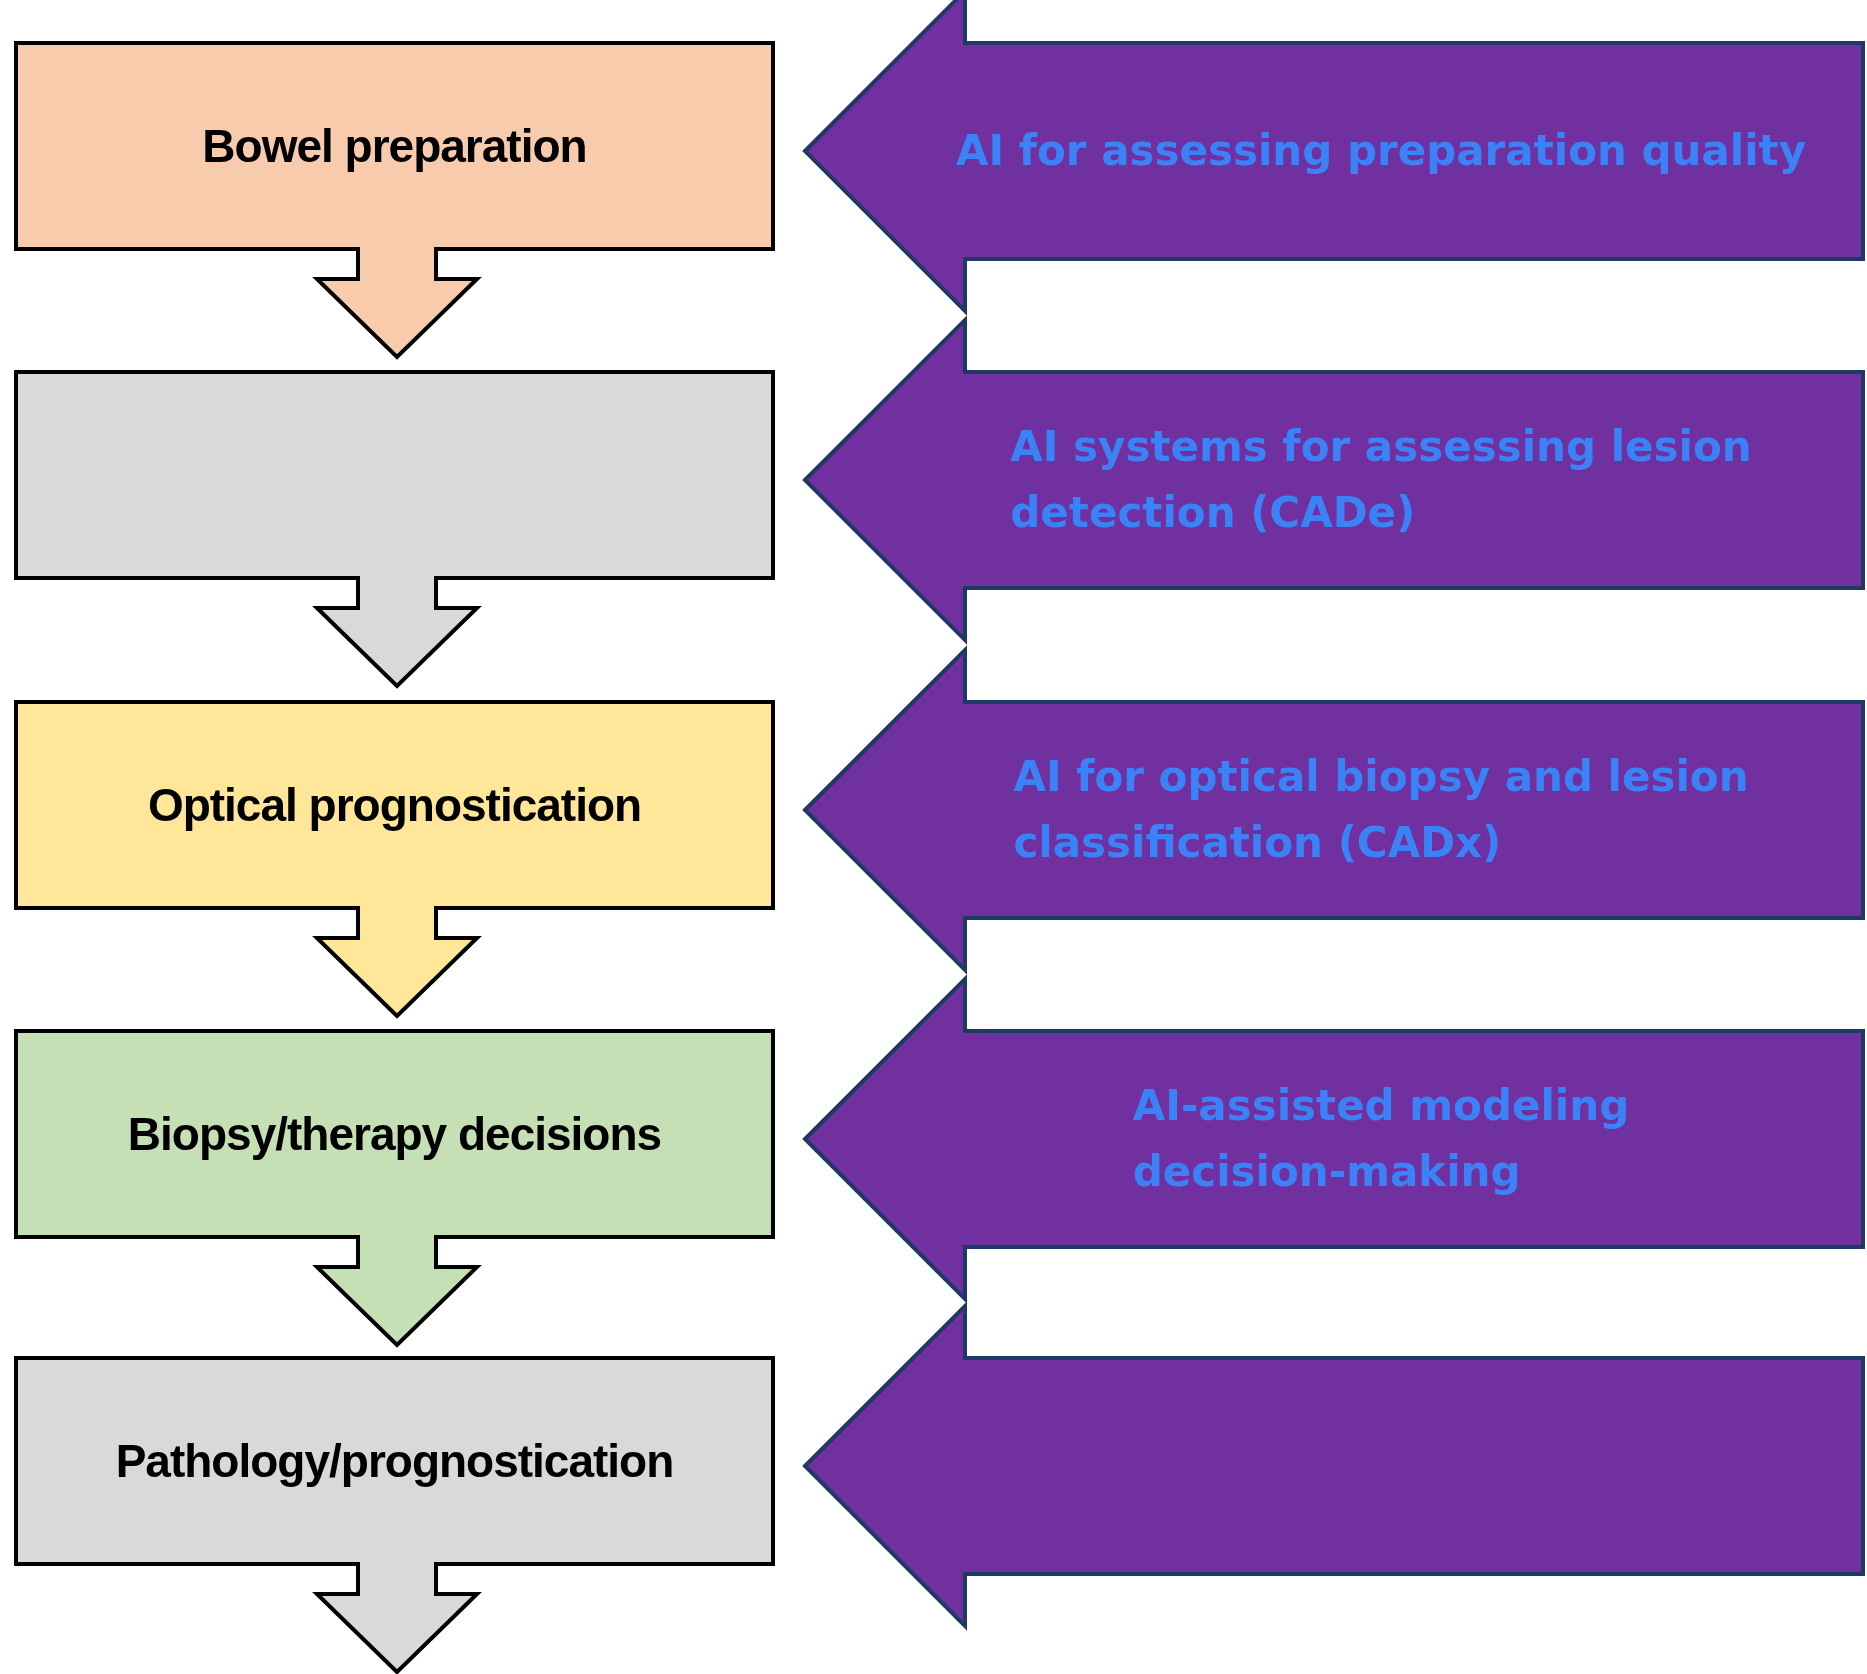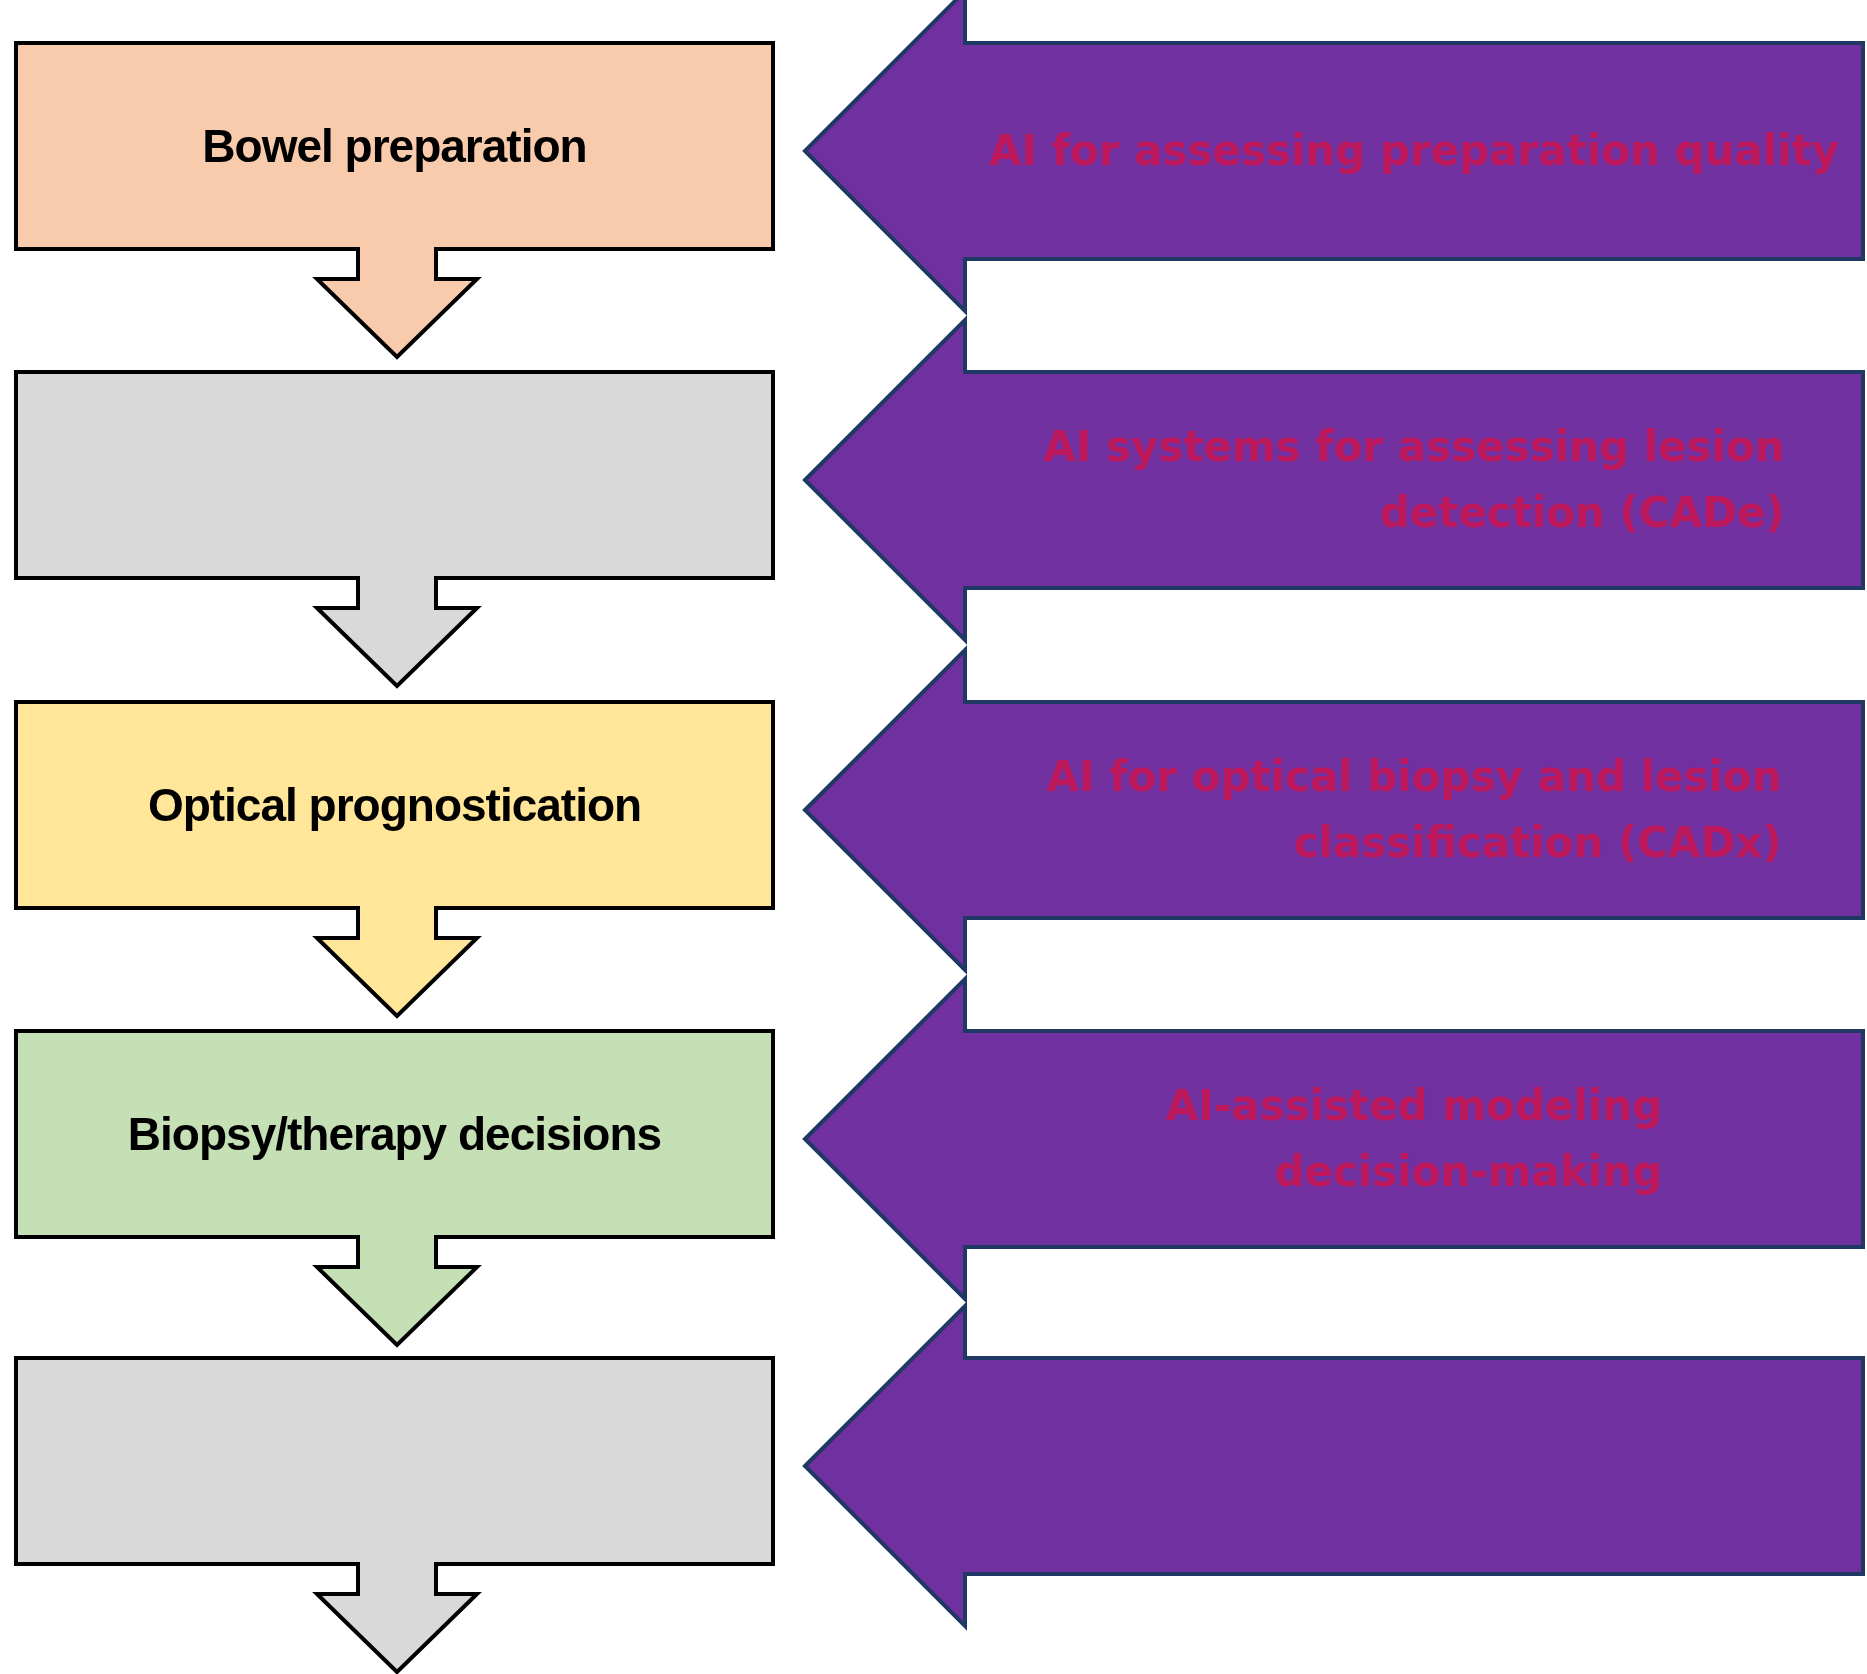--- a/index.html
+++ b/index.html
@@ -43,32 +43,32 @@
     justify-content: center;
     text-align: center;
     font-family: "Liberation Sans", sans-serif;
     font-weight: bold;
     font-size: 46px;
     letter-spacing: -1px;
     color: #000000;
   }
   .ai-label {
     position: absolute;
-    left: 957px;
+    left: 924px;
     width: 898px;
     height: 216px;
     display: flex;
     align-items: center;
     justify-content: center;
-    text-align: right;
+    text-align: left;
     font-family: "DejaVu Sans", sans-serif;
     font-weight: bold;
     font-size: 42px;
     line-height: 1.57;
-    color: #be185d;
+    color: #3b82f6;
     white-space: pre-line;
   }
 </style>
 </head>
 <body>
 
 <div id="canvas">
 
   <svg id="shapes" viewBox="0 0 1867 1674" xmlns="http://www.w3.org/2000/svg">
 
@@ -81,20 +81,21 @@
     <path class="ai-arrow-shape" d="M797,151 L957,-9 V43 H1855 V259 H957 V311 Z" fill="#70309F"></path>
     <path class="ai-arrow-shape" d="M797,480 L957,320 V372 H1855 V588 H957 V640 Z" fill="#70309F"></path>
     <path class="ai-arrow-shape" d="M797,810 L957,650 V702 H1855 V918 H957 V970 Z" fill="#70309F"></path>
     <path class="ai-arrow-shape" d="M797,1139 L957,979 V1031 H1855 V1247 H957 V1299 Z" fill="#70309F"></path>
     <path class="ai-arrow-shape" d="M797,1466 L957,1306 V1358 H1855 V1574 H957 V1626 Z" fill="#70309F"></path>
   </svg>
 
   <div class="step-label" style="top:43px">Bowel preparation</div>
   <div class="step-label" style="top:702px">Optical prognostication</div>
   <div class="step-label" style="top:1031px">Biopsy/therapy decisions</div>
+  <div class="step-label" style="top:1358px">Pathology/prognostication</div>
 
   <div class="ai-label" style="top:43px">AI for assessing preparation quality</div>
   <div class="ai-label" style="top:372px">AI systems for assessing lesion
 detection (CADe)</div>
   <div class="ai-label" style="top:702px">AI for optical biopsy and lesion
 classification (CADx)</div>
   <div class="ai-label" style="top:1031px">AI-assisted modeling
 decision-making</div>
 
 </div>

